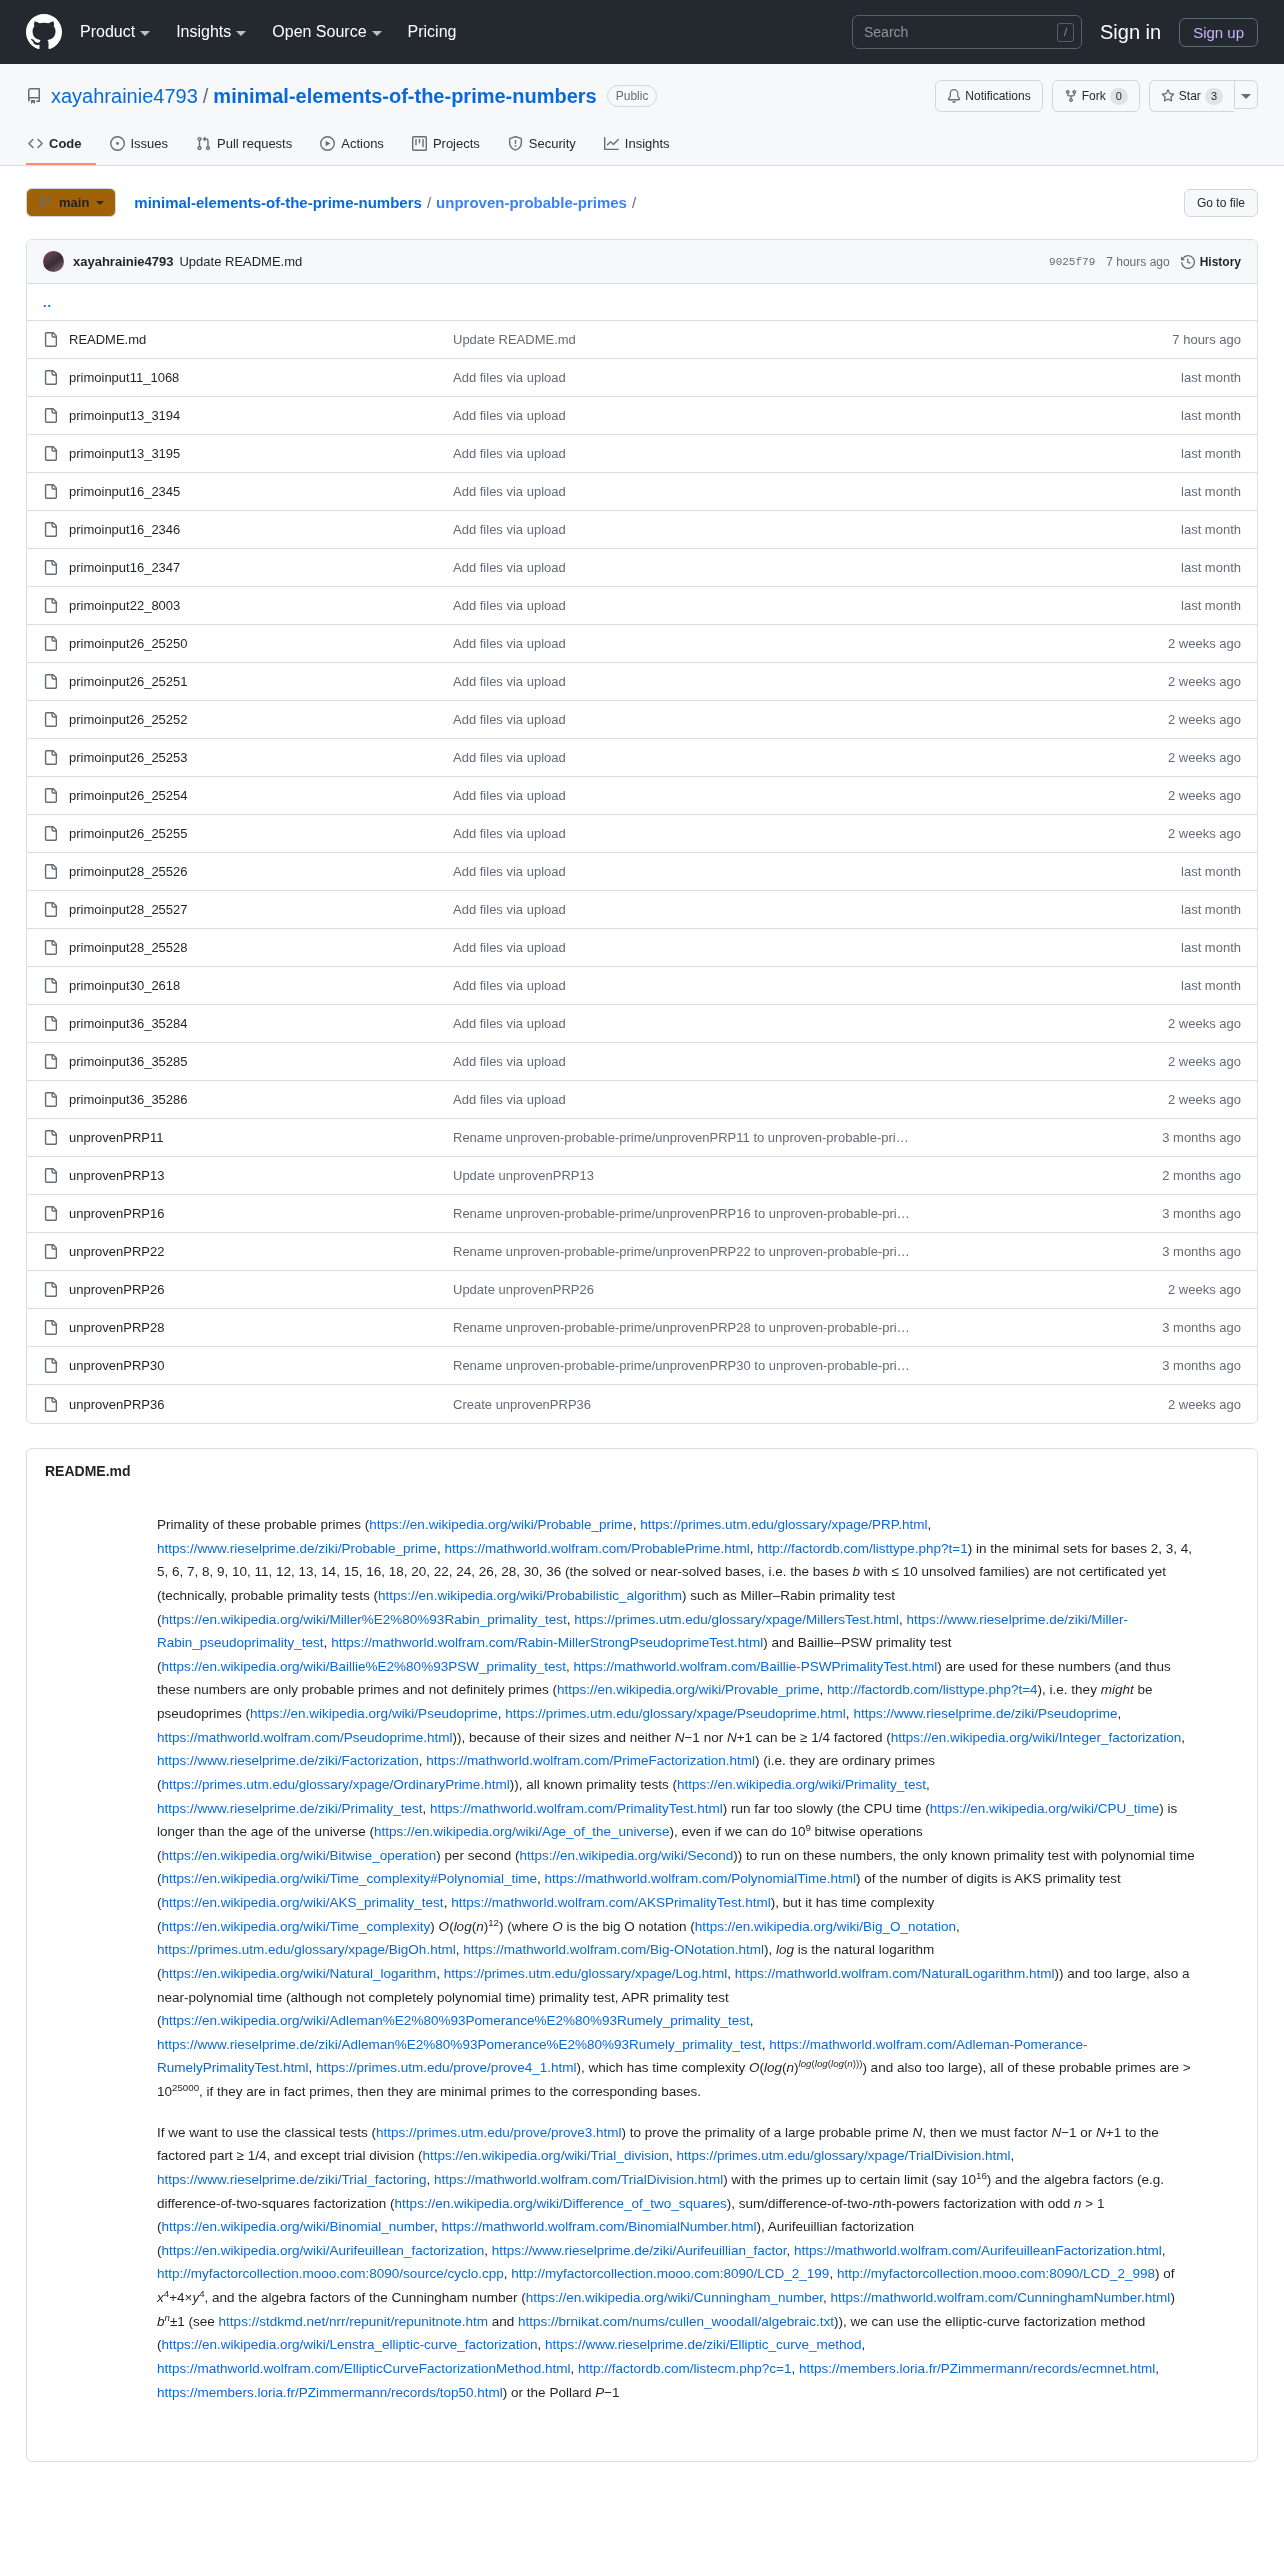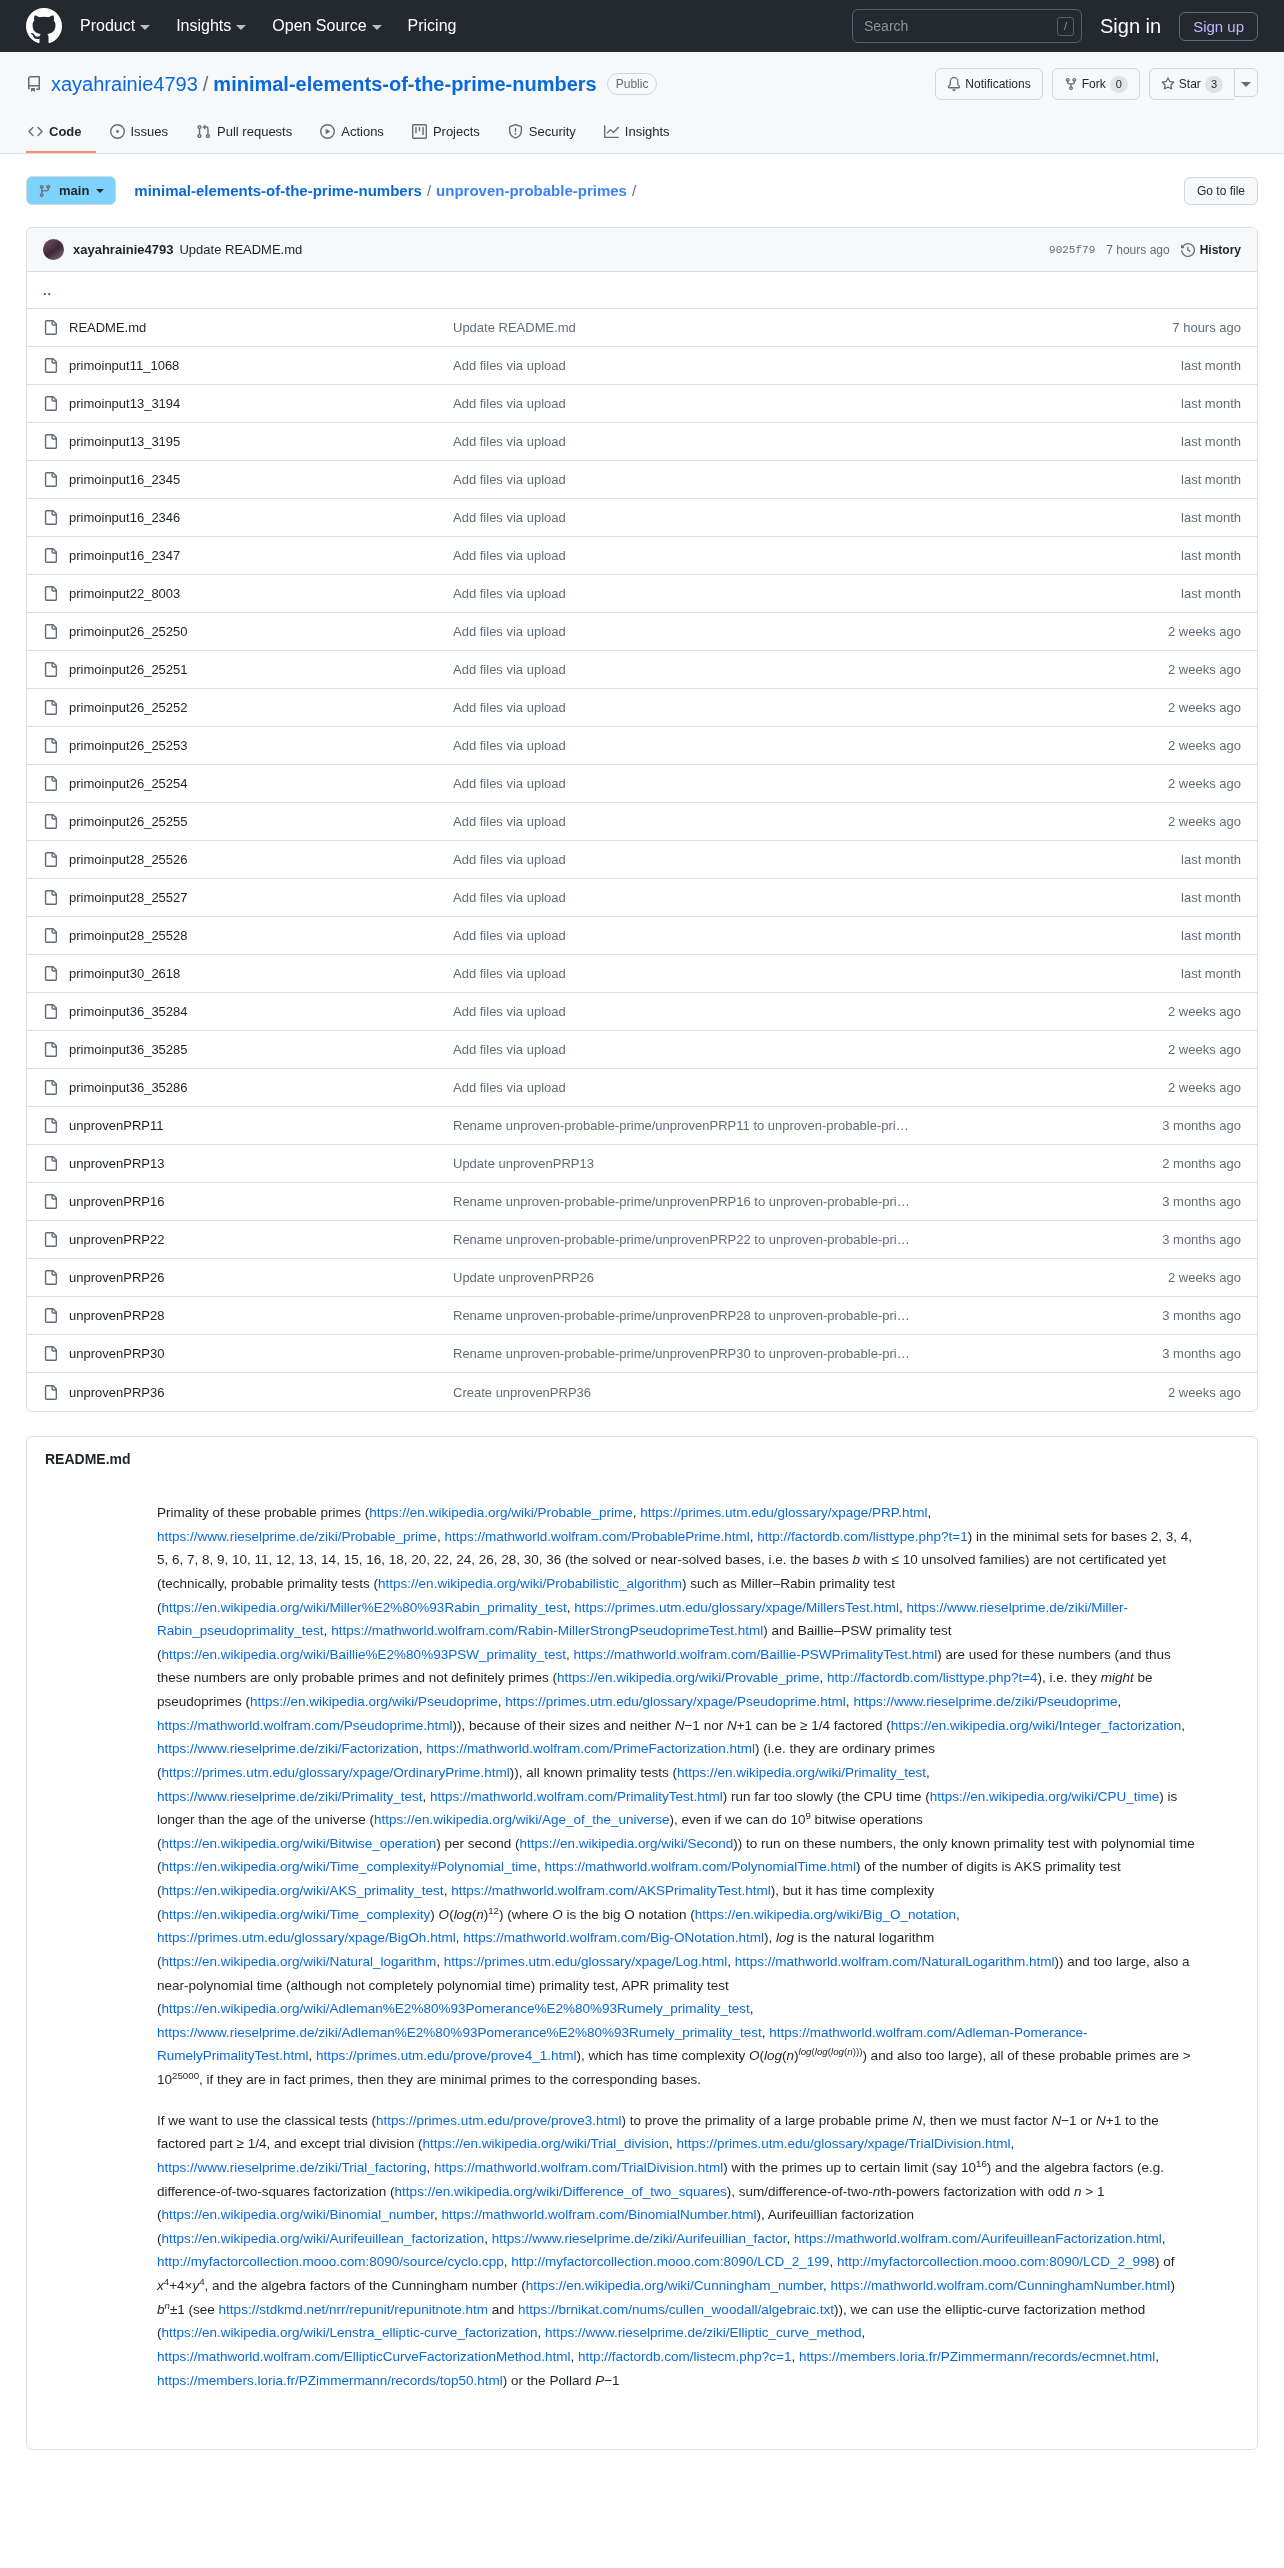--- a/index.html
+++ b/index.html
@@ -9,21 +9,21 @@
     background: #ffffff;
     font-family: "Liberation Sans", sans-serif;
     font-size: 14px;
     color: #1f2328;
     -webkit-font-smoothing: antialiased;
   }
 
   
   .gh-header {
     background: #24292f;
-    height: 52px;
+    height: 64px;
     display: flex;
     align-items: center;
     padding: 4px 26px;
     gap: 0;
   }
   .gh-logo { width: 36px; height: 36px; flex: none; margin-right: 18px; }
   .gh-logo svg { display: block; fill: #ffffff; }
   .gh-nav { display: flex; align-items: center; gap: 26px; }
   .gh-nav-item {
     color: #ffffff;
@@ -198,21 +198,21 @@
     display: flex;
     align-items: center;
     margin-bottom: 22px;
   }
   .branch-btn {
     display: inline-flex;
     align-items: center;
     gap: 7px;
     border: 1px solid #d0d7de;
     border-radius: 6px;
-    background: #7dd3fc;
+    background: #a16207;
     font-size: 13px;
     padding: 6px 11px;
     cursor: pointer;
     font-weight: bold;
   }
   .branch-btn svg { fill: #656d76; display: block; }
   .branch-btn .caret-k {
     width: 0; height: 0;
     border-left: 4px solid transparent;
     border-right: 4px solid transparent;

